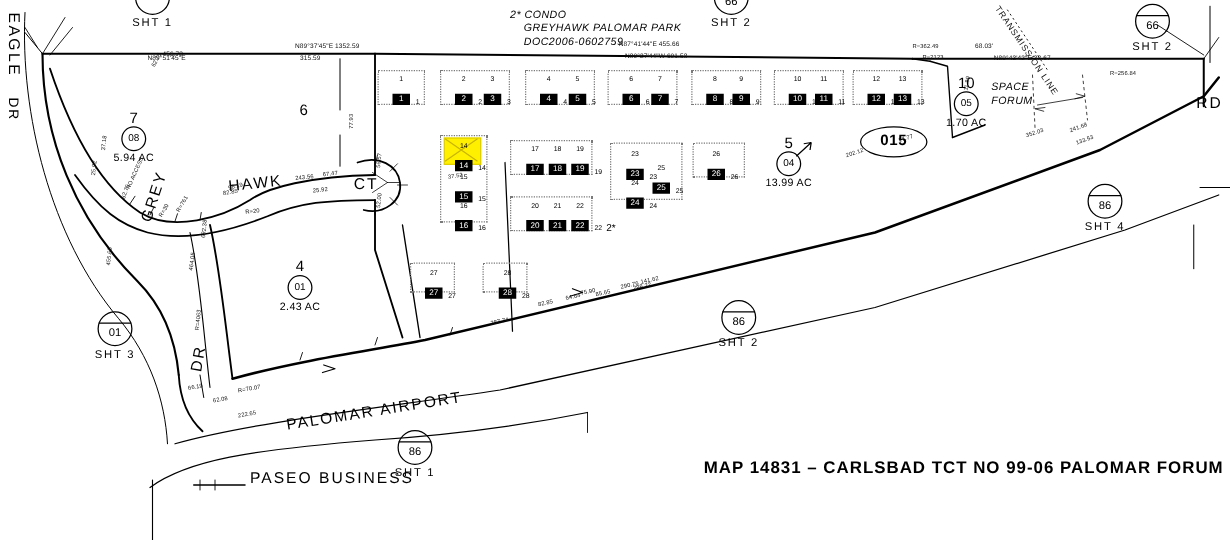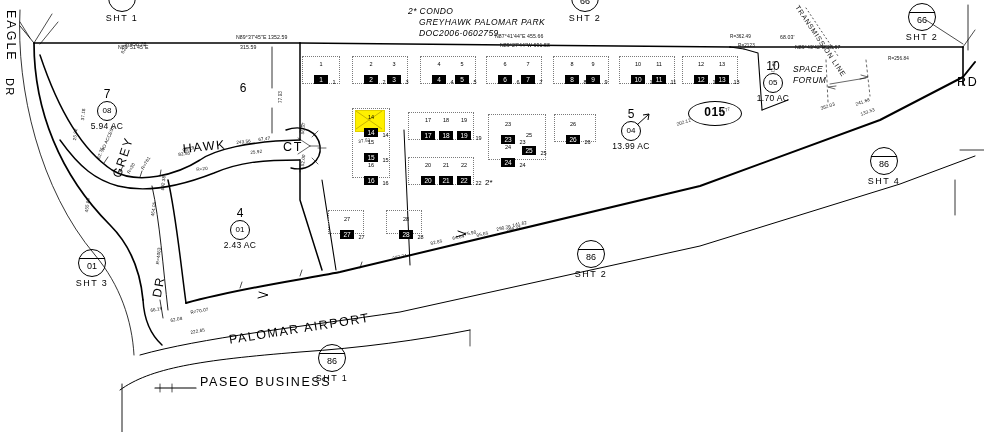--- a/index.html
+++ b/index.html
@@ -229,20 +229,21 @@
       <div class="unit" style="left: 336px; top: 217px;"><div class="over">27</div><span class="box">27</span><span class="side">27</span></div>
       <div class="unit" style="left: 395px; top: 217px;"><div class="over">28</div><span class="box">28</span><span class="side">28</span></div>
     </div>
 
   <div class="ov t-note" style="left:408px;top:6px;">2* CONDO</div>
   <div class="ov t-note" style="left:419px;top:17px;">GREYHAWK PALOMAR PARK</div>
   <div class="ov t-note" style="left:419px;top:28px;">DOC2006-0602759</div>
 
   <div class="ov t-star" style="left:485px;top:178px;">2*</div>
 
+  <div class="ov t-title" style="left:563px;top:366px;">MAP 14831 – CARLSBAD TCT NO 99-06 PALOMAR FORUM</div>
 
   <div class="oval-015" style="left:688px;top:101px;font-weight:bold;">015</div>
 
   <div class="lot-grp" style="left:72px;top:88px;">
     <div class="lot-num">7</div>
     <div class="lot-circ">08</div>
     <div class="lot-ac">5.94  AC</div>
   </div>
 
   <div class="lot-grp" style="left:208px;top:82px;">

